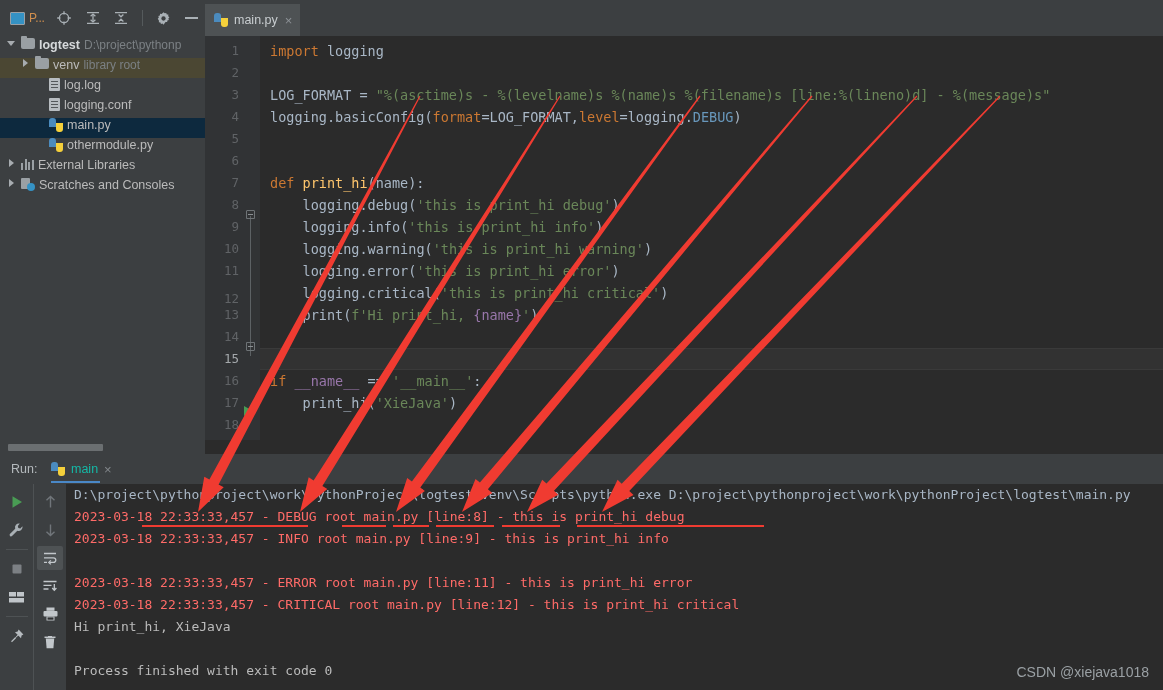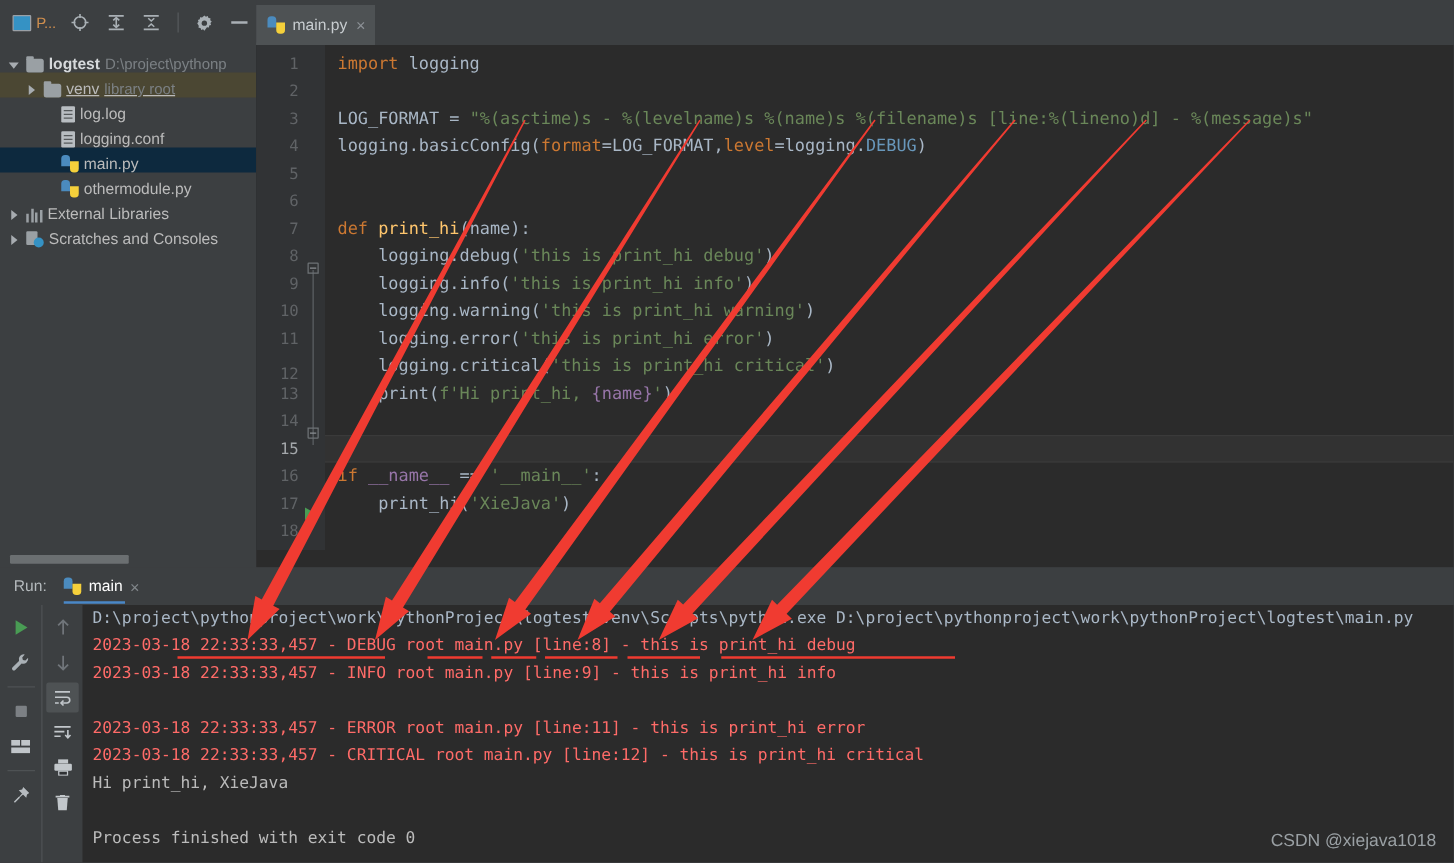--- a/index.html
+++ b/index.html
@@ -57,21 +57,21 @@
   }
   .pyicon i.b { background: #4b8bbe; left: 0; top: 0; border-radius: 3px 3px 0 0; }
   .pyicon i.y { background: #f5d03b; right: 0; bottom: 0; border-radius: 0 0 3px 3px; }
 
   
   .tree {
     position: absolute; left: 0; top: 36px; width: 205px; height: 404px;
     background: #3c3f41; padding-top: 2px; overflow: hidden;
   }
   .tree-row {
-    height: 20px; display: flex; align-items: flex-end; gap: 4px;
+    height: 20px; display: flex; align-items: flex-start; gap: 4px;
     padding-left: 6px; white-space: nowrap; font-size: 12.5px; color: #bbbbbb;
   }
   .tree-row.sel { background: #0d293e; }
   .tree-row.venv { background: #4b4733; }
   .arrow {
     width: 11px; height: 11px; flex: 0 0 11px; position: relative;
   }
   .arrow.down::before {
     content: ""; position: absolute; left: 1px; top: 3px;
     border-left: 4px solid transparent; border-right: 4px solid transparent;
@@ -202,21 +202,21 @@
     color: #b5babd; font-size: 12.5px; padding-left: 11px; width: 47px;
   }
   .run-tab {
     position: relative; display: flex; align-items: center; gap: 6px;
     height: 30px; padding: 0 8px 0 4px;
   }
   .run-tab::after {
     content: ""; position: absolute; left: 4px; bottom: 1px; right: 20px;
     height: 2px; background: #4a88c7;
   }
-  .run-tab-label { color: #ffffff; font-size: 12.5px; text-align: right; }
+  .run-tab-label { color: #14b8a6; font-size: 12.5px; text-align: right; }
   .run-tab-close { color: #82878b; font-size: 13px; }
 
   .run-side {
     position: absolute; left: 0; top: 30px; width: 66px; height: 206px;
     background: #3c3f41; display: flex;
   }
   .side-col {
     width: 33px; display: flex; flex-direction: column; align-items: center;
     padding-top: 6px; gap: 4px;
   }
@@ -306,21 +306,21 @@
     <span class="tab-close">×</span>
   </div>
 
   <div class="tree" id="tree">
       <div class="tree-row" style="padding-left: 6px;">
         <span class="arrow down"></span>
         <span class="folder"></span>
         <span class="tname bold">logtest</span>
         <span class="tsub">D:\project\pythonp</span>
       </div>
-      <div class="tree-row venv" style="padding-left: 20px; text-decoration: underline;">
+      <div class="tree-row venv" style="padding-left: 20px;">
         <span class="arrow right"></span>
         <span class="folder"></span>
         <span class="tname">venv</span>
         <span class="tsub">library root</span>
       </div>
       <div class="tree-row" style="padding-left: 34px;">
         <span class="arrow "></span>
         <span class="doc"></span>
         <span class="tname">log.log</span>
       </div>

